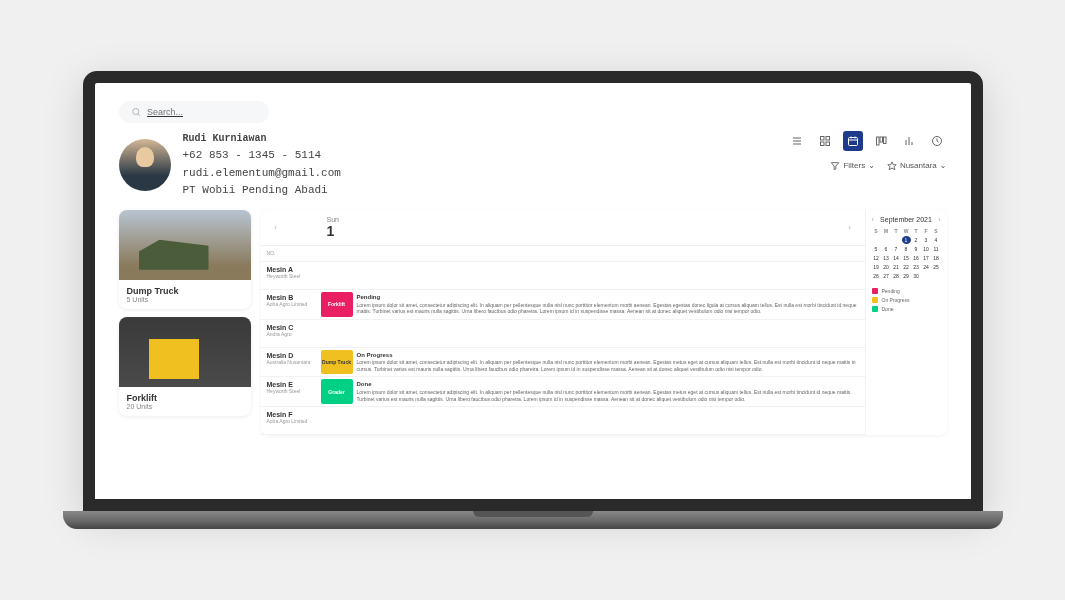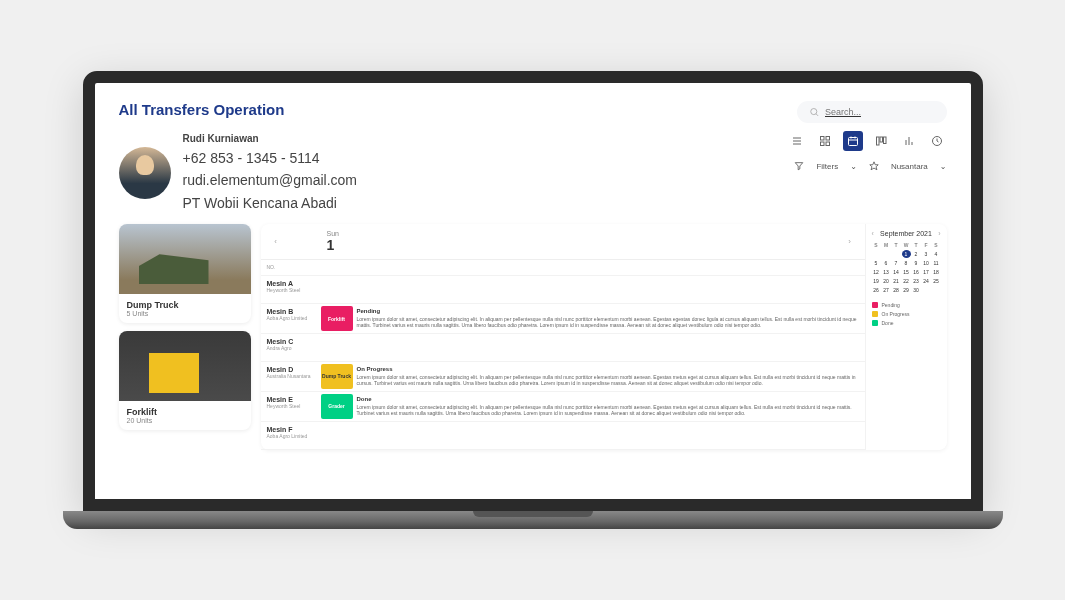--- a/index.html
+++ b/index.html
@@ -81,20 +81,21 @@
 }
 .profile-row {
   display: flex;
   justify-content: space-between;
   margin-bottom: 10px;
 }
 .profile {
   display: flex;
   gap: 12px;
   align-items: center;
+  font-family: Liberation Mono, monospace;
 }
 .avatar {
   width: 52px;
   height: 52px;
   border-radius: 50%;
   background: linear-gradient(180deg, #d4b896 0%, #2a3845 70%);
   position: relative;
   overflow: hidden;
 }
 .avatar::after {
@@ -102,21 +103,21 @@
   position: absolute;
   top: 8px;
   left: 50%;
   transform: translateX(-50%);
   width: 18px;
   height: 20px;
   background: #e8c9a0;
   border-radius: 50% 50% 40% 40%;
 }
 .profile-info div {
-  font-size: 14px;
+  font-size: 11px;
   color: #444;
   line-height: 1.6;
 }
 .profile-info .name {
   font-weight: 600;
   font-size: 10px;
 }
 .toolbar {
   display: flex;
   flex-direction: column;
@@ -140,22 +141,22 @@
 .view-btn.active {
   background: #1e3a8a;
   color: #fff;
 }
 .filter-row {
   display: flex;
   gap: 12px;
 }
 .filter-btn {
   display: flex;
-  align-items: center;
-  gap: 12px;
+  align-items: flex-start;
+  gap: 3px;
   font-size: 8px;
   color: #555;
   cursor: pointer;
 }
 .main {
   display: flex;
   gap: 10px;
 }
 .cards {
   width: 132px;
@@ -359,38 +360,37 @@
 .svg-icon { width: 12px; height: 12px; }
 </style>
 </head>
 <body>
 
 <div class="laptop">
   <div class="screen">
     <div class="app">
 
       <div class="top-row">
-        <h1 class="page-title">All Transfers Operation</h1>
         <div class="search-box">
           <svg class="svg-icon" viewBox="0 0 24 24" fill="none" stroke="#aaa" stroke-width="2">
               <circle cx="11" cy="11" r="7"></circle>
               <line x1="21" y1="21" x2="16" y2="16"></line>
             </svg>
           <input type="text" placeholder="Search..." style="">
         </div>
       </div>
 
       <div class="profile-row">
         <div class="profile">
           <div class="avatar"></div>
           <div class="profile-info">
             <div class="name">Rudi Kurniawan</div>
             <div>+62 853 - 1345 - 5114</div>
             <div>rudi.elementum@gmail.com</div>
-            <div>PT Wobii Kencana Abadi</div>
+            <div>PT Wobii Pending Abadi</div>
           </div>
         </div>
         <div class="toolbar">
           <div class="view-icons">
             <div class="view-btn">
               <svg class="svg-icon" viewBox="0 0 24 24" fill="none" stroke="currentColor" stroke-width="2">
                   <line x1="4" y1="6" x2="20" y2="6"></line>
                   <line x1="4" y1="12" x2="20" y2="12"></line>
                   <line x1="4" y1="18" x2="20" y2="18"></line>
                 </svg>

